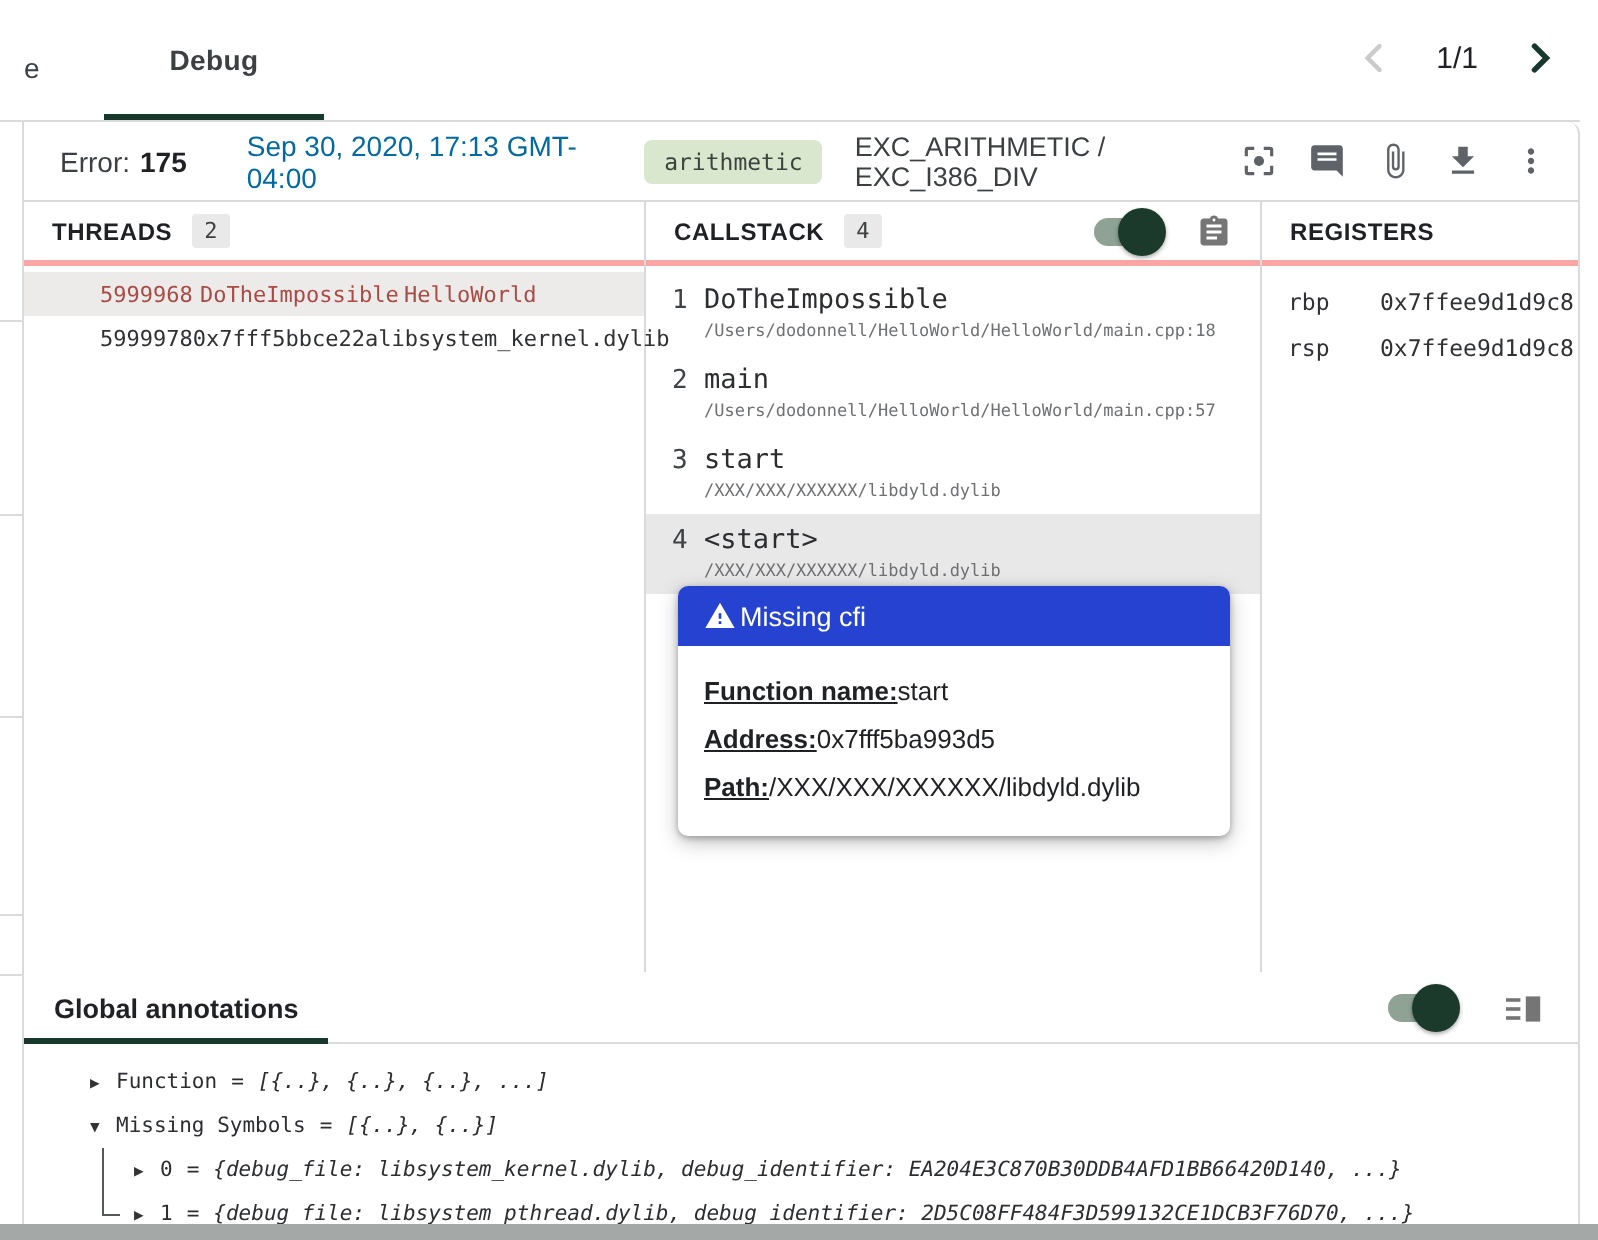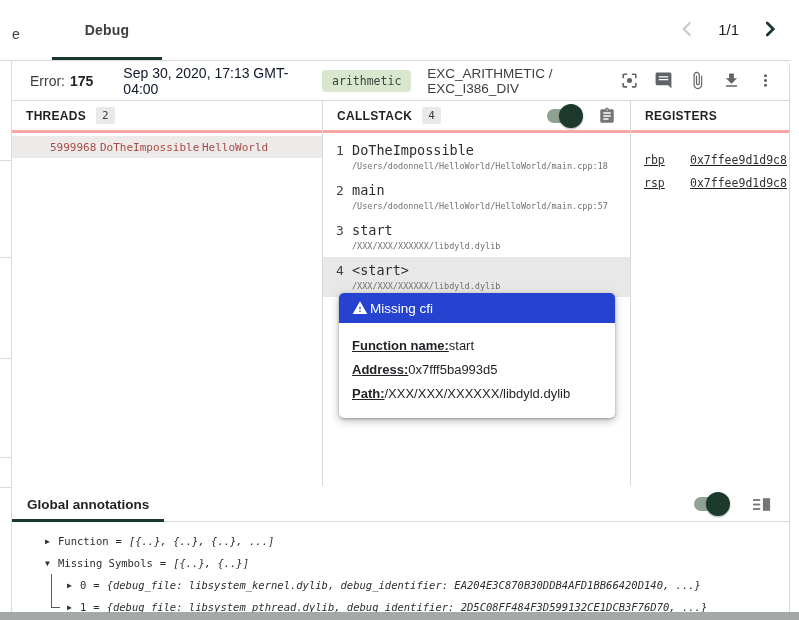--- a/index.html
+++ b/index.html
@@ -24,21 +24,21 @@
                 border-right:1px solid #d8dadb; }
   .left-strip .sep { position:absolute; left:0; width:12px; height:1px; background:#d8dadb; }
 
   
   .main { position:absolute; left:12px; top:61px; width:778px; height:426px; background:#fff;
           border-right:1px solid #d8dadb; border-top-right-radius:6px; }
   .error-row { height:40px; border-bottom:1px solid #d8dadb; display:flex; align-items:center;
                padding:0 14px 0 18px; }
   .err-label { font-size:14px; color:#3c4043; }
   .err-value { font-size:14px; font-weight:700; color:#202124; margin-left:5px; }
-  .timestamp { font-size:14px; color:#0f172a; margin-left:30px; }
+  .timestamp { font-size:14px; color:#0369a1; margin-left:30px; }
   .tag { margin-left:24px; background:#d9e7cf; color:#3b443c; font-family:"DejaVu Sans Mono",monospace;
          font-size:11.5px; padding:4px 10px; border-radius:4px; cursor:pointer; }
   .exception { font-size:13.5px; color:#3c4043; margin-left:16px; }
   .icon-group { margin-left:auto; display:flex; align-items:center; gap:15px; }
   .icon-group svg { display:block; cursor:pointer; }
 
   .panels { display:flex; height:385px; }
   .panel-header { height:32px; border-bottom:3px solid #fca5a5; display:flex; align-items:center;
                   padding:0 14px; font-size:12px; font-weight:700; color:#1f2124; letter-spacing:.3px; }
   .count-badge { margin-left:10px; background:#e9e9e9; color:#3c4043; font-weight:400;
@@ -55,21 +55,21 @@
   .callstack { width:308px; border-right:1px solid #d8dadb; position:relative; }
   .cs-header-right { margin-left:auto; display:flex; align-items:center; gap:18px; }
   .frames { margin-top:4px; }
   .frame { display:flex; padding:5px 14px 6px 13px; cursor:pointer; }
   .frame.selected { background:#e8e8e8; }
   .f-num { width:16px; font-family:"DejaVu Sans Mono",monospace; font-size:13px; color:#3f4347; padding-top:1px; }
   .f-name { font-family:"DejaVu Sans Mono",monospace; font-size:13.5px; color:#2b2d30; }
   .f-path { font-family:"DejaVu Sans Mono",monospace; font-size:8.5px; color:#6e7073; margin-top:3px; }
 
   .registers { flex:1; }
-  .reg-rows { margin-top:15px;text-decoration:underline; }
+  .reg-rows { margin-top:6px; }
   .reg-row { display:flex; align-items:center; height:23px; padding-left:13px;
              font-family:"DejaVu Sans Mono",monospace; font-size:11.5px; color:#2f3134; }
   .reg-name { width:46px; }
 
   
   .tooltip { position:absolute; left:16px; top:192px; width:276px; background:#fff; border-radius:5px;
              box-shadow:0 1px 3px rgba(0,0,0,.28), 0 3px 10px rgba(0,0,0,.25); z-index:6; }
   .tooltip-header { height:30px; background:#2543d0; color:#fff; border-radius:5px 5px 0 0;
                     display:flex; align-items:center; gap:2px; padding:0 13px; font-size:13.5px; }
   .tooltip-body { padding:11px 13px 12px; font-size:13px; color:#1f2124; line-height:24px; }
@@ -170,20 +170,25 @@
         <div class="panel-header">
           <span>THREADS</span>
           <span class="count-badge">2</span>
         </div>
         <div class="thread-rows">
           <div class="thread-row selected">
             <span class="t-id">5999968</span>
             <span class="t-fn">DoTheImpossible</span>
             <span class="t-mod">HelloWorld</span>
           </div>
+          <div class="thread-row">
+            <span class="t-id">5999978</span>
+            <span class="t-fn">0x7fff5bbce22a</span>
+            <span class="t-mod">libsystem_kernel.dylib</span>
+          </div>
         </div>
       </div>
 
       <div class="callstack">
         <div class="panel-header">
           <span>CALLSTACK</span>
           <span class="count-badge">4</span>
           <div class="cs-header-right">
             <div class="toggle">
                 <div class="knob"></div>

